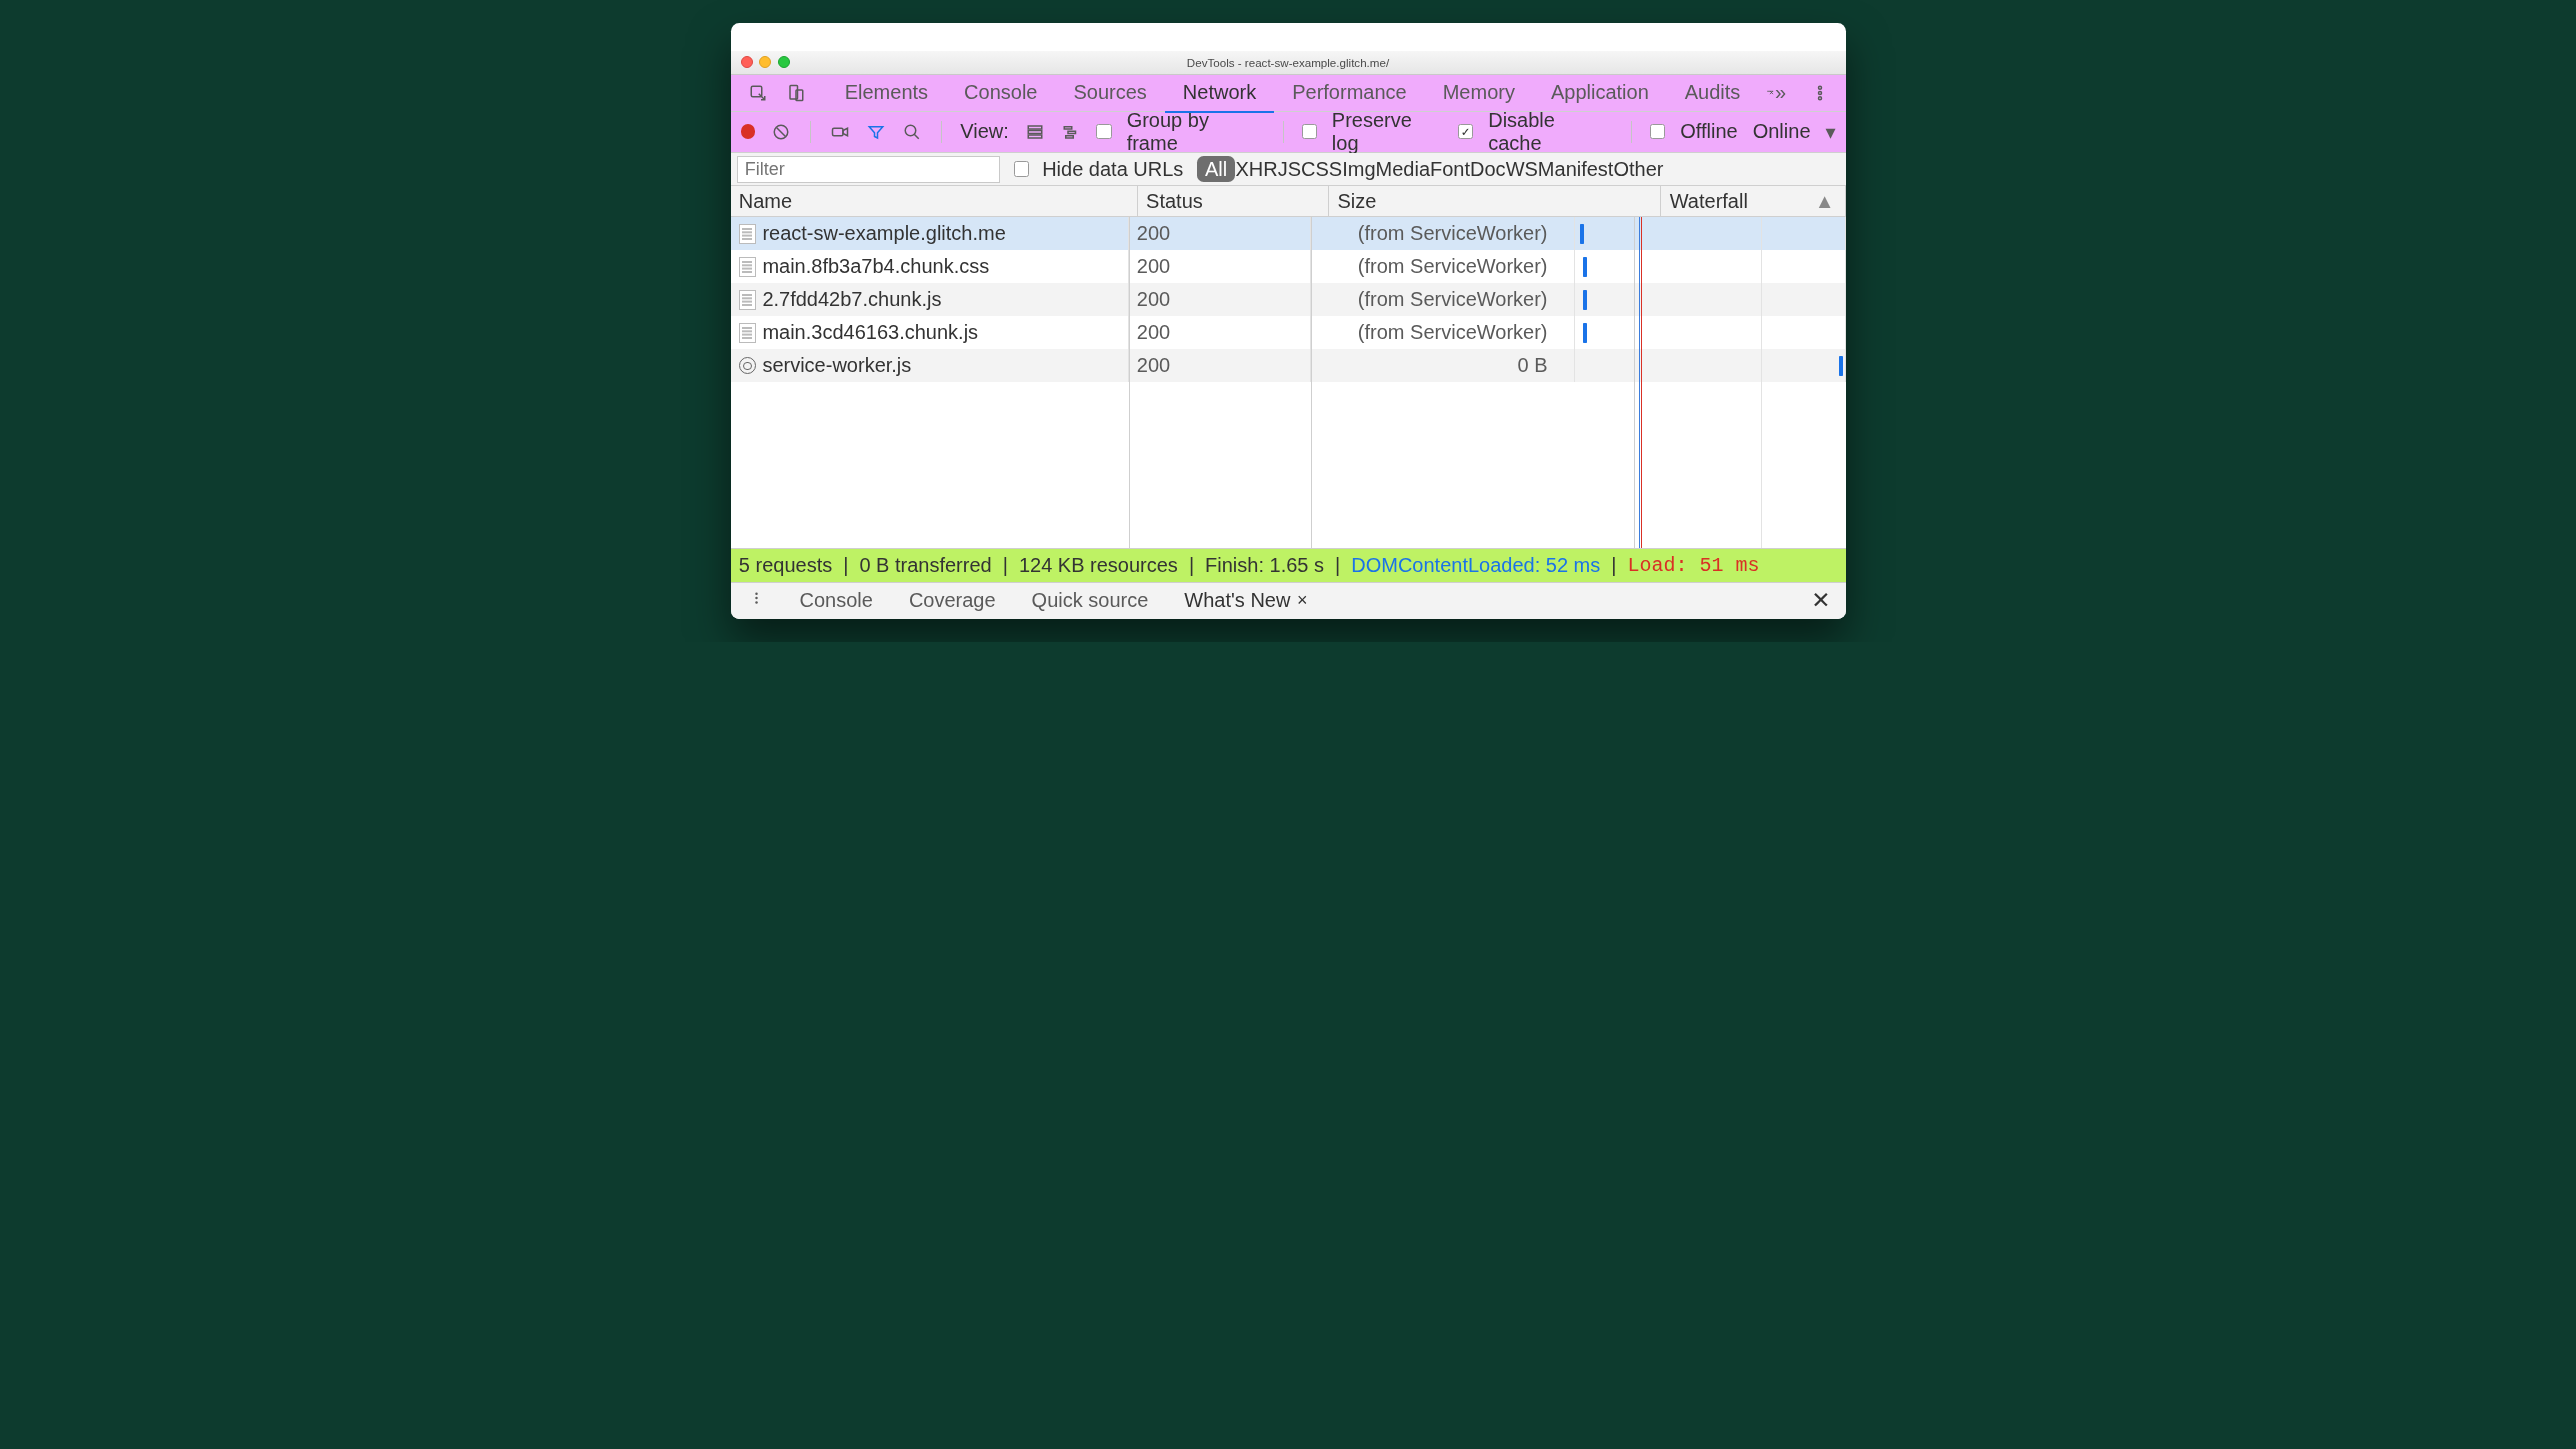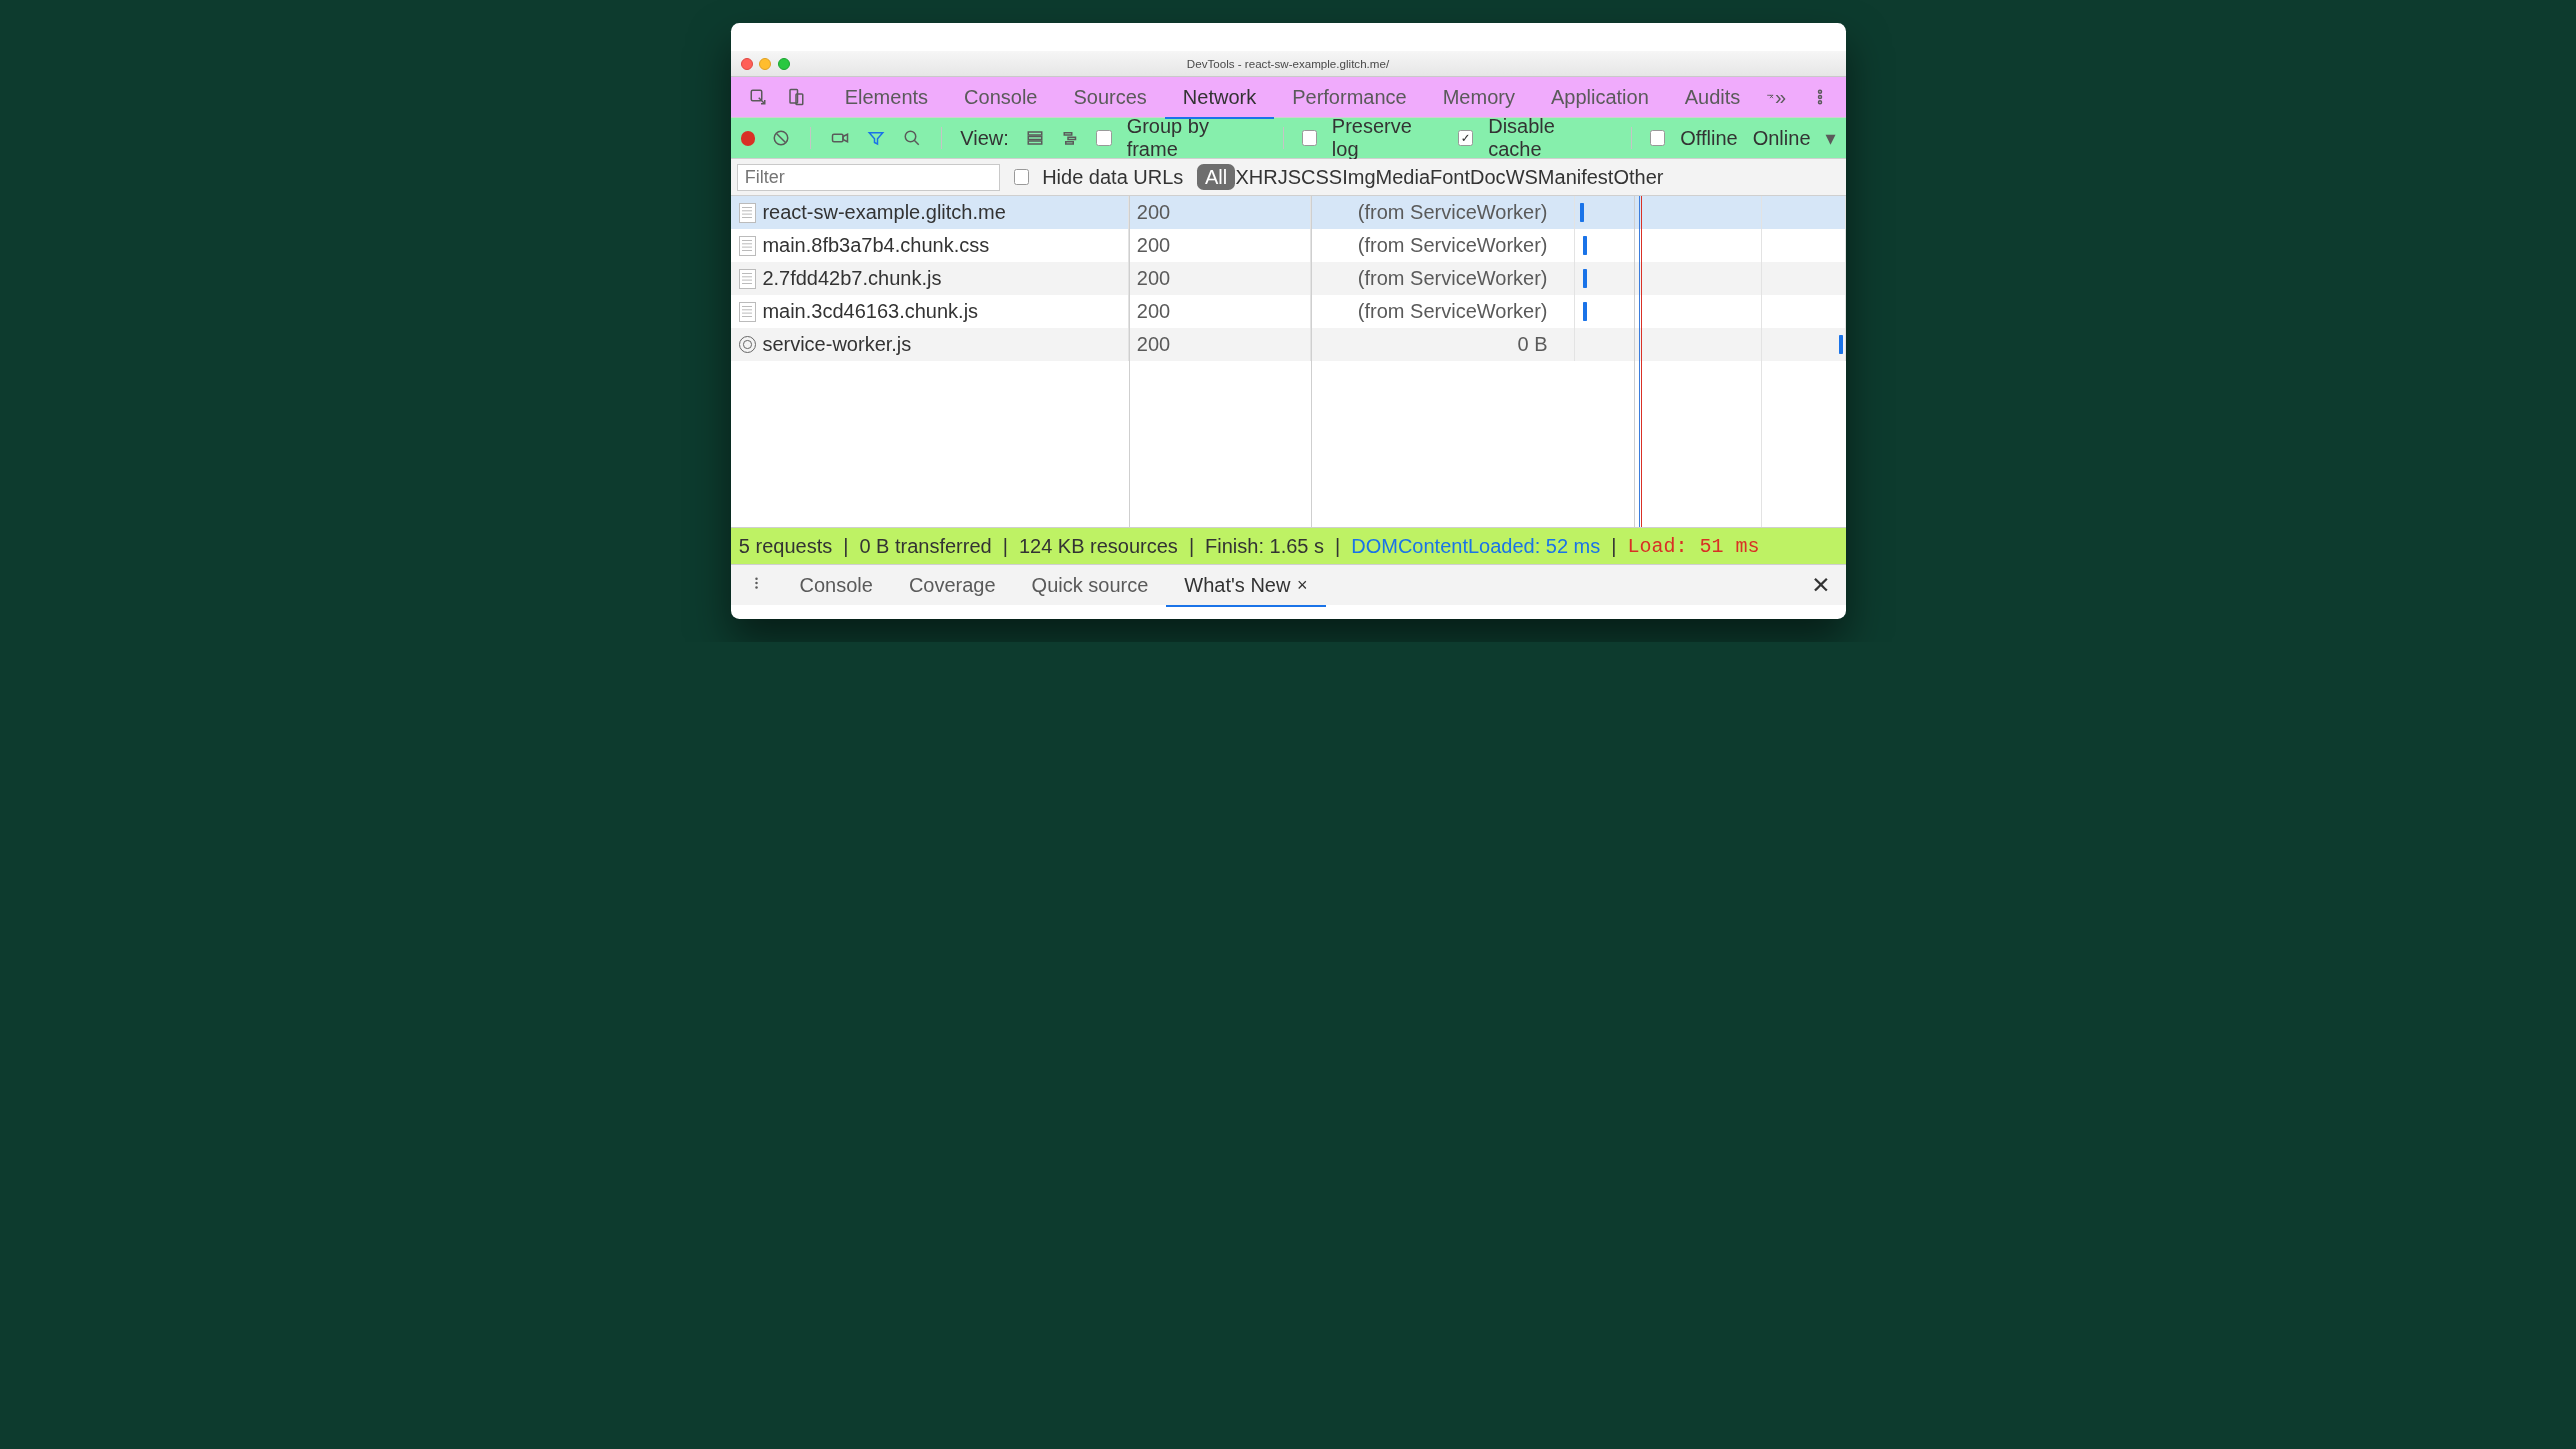--- a/index.html
+++ b/index.html
@@ -12,21 +12,21 @@
   .dot.yellow{background:#ffbd2e;border:0.8px solid #dfa023;}
   .dot.green{background:#28c840;border:0.8px solid #1ba430;}
   .title-text{position:absolute;left:0;right:0;text-align:center;pointer-events:none;}
   
   .tabbar{height:40px;border-bottom:0.8px solid #cfcfcf;display:flex;align-items:center;font-size:20px;color:#5a5a5a;position:relative;background:#f0abfc;}
   .tab-icons{display:flex;align-items:center;gap:16.6px;padding:0 20px 0 16.6px;}
   .tabbar .tab{padding:0 18px;height:100%;display:flex;align-items:center;cursor:pointer;}
   .tabbar .tab.active{color:#333;border-bottom:2.5px solid #1a73e8;font-weight:500;}
   .tab-overflow{margin-left:auto;display:flex;align-items:center;gap:23px;padding-right:15px;}
   
-  .toolbar{height:40px;border-bottom:0.8px solid #cfcfcf;background:#86efac;display:flex;align-items:center;font-size:20px;color:#5a5a5a;gap:15px;padding:0 10px;}
+  .toolbar{height:40px;border-bottom:0.8px solid #cfcfcf;background:#f0abfc;display:flex;align-items:center;font-size:20px;color:#5a5a5a;gap:15px;padding:0 10px;}
   .rec{width:15px;height:15px;border-radius:50%;background:#d93025;}
   .sep{width:0.8px;height:21.5px;background:#c5c5c5;margin:0 3.3px;}
   .ico{display:inline-flex;align-items:center;justify-content:center;width:21.5px;height:21.5px;color:#5a5a5a;}
   .ico svg{width:18px;height:18px;stroke:#5a5a5a;stroke-width:2;fill:none;}
   .ico.blue svg{stroke:#1a73e8;}
   .label{color:#333;}
   .chk{width:13.3px;height:13.3px;border:0.8px solid #999;border-radius:2.5px;display:inline-flex;align-items:center;justify-content:center;background:#fff;}
   .chk.on::after{content:"✓";font-size:11.6px;color:#333;}
   .right-arrow{margin-left:auto;}
   
@@ -190,20 +190,29 @@
         <span class="ftype">Img</span>
         <span class="ftype">Media</span>
         <span class="ftype">Font</span>
         <span class="ftype">Doc</span>
         <span class="ftype">WS</span>
         <span class="ftype">Manifest</span>
         <span class="ftype">Other</span>
       </div>
   </div>
 
+  <div class="theader">
+    <div class="col-name">Name</div>
+    <div class="col-status">Status</div>
+    <div class="col-size">Size</div>
+    <div class="col-wf">
+      <span>Waterfall</span>
+      <span class="sort">▲</span>
+    </div>
+  </div>
 
   <div class="tbody">
     <div class="body-grid">
       <div style="left:398px"></div>
         <div style="left:580px"></div>
         <div style="left:903px"></div>
     </div>
     <div id="rows">
         <div class="row sel">
           <div class="c-name">

